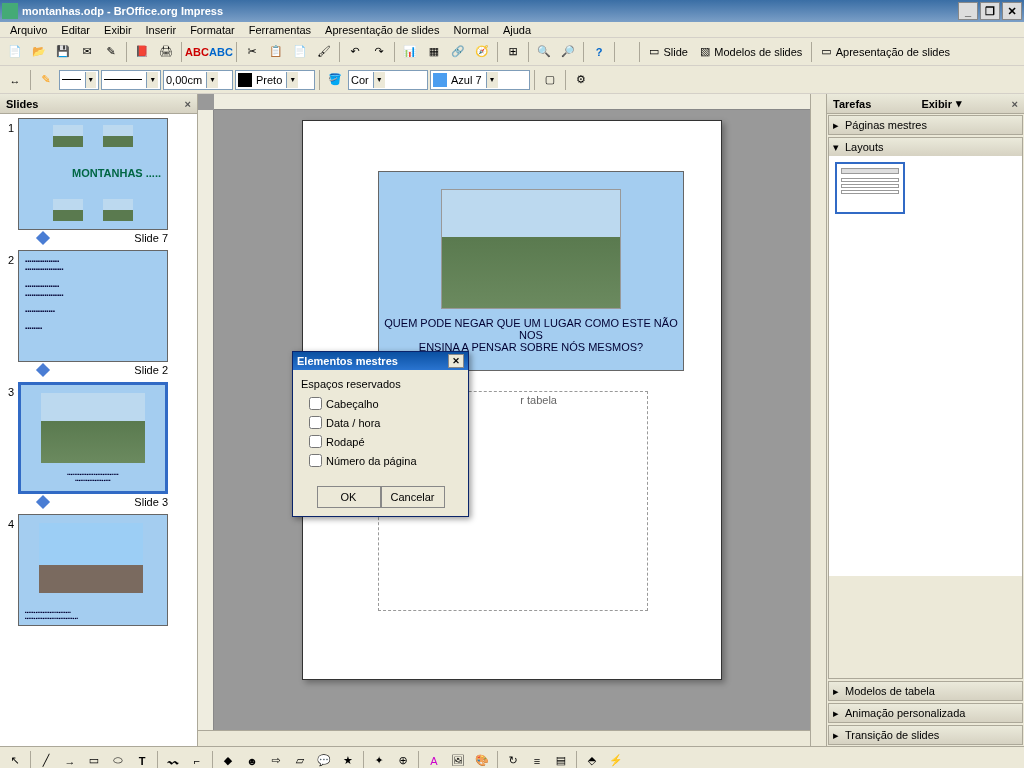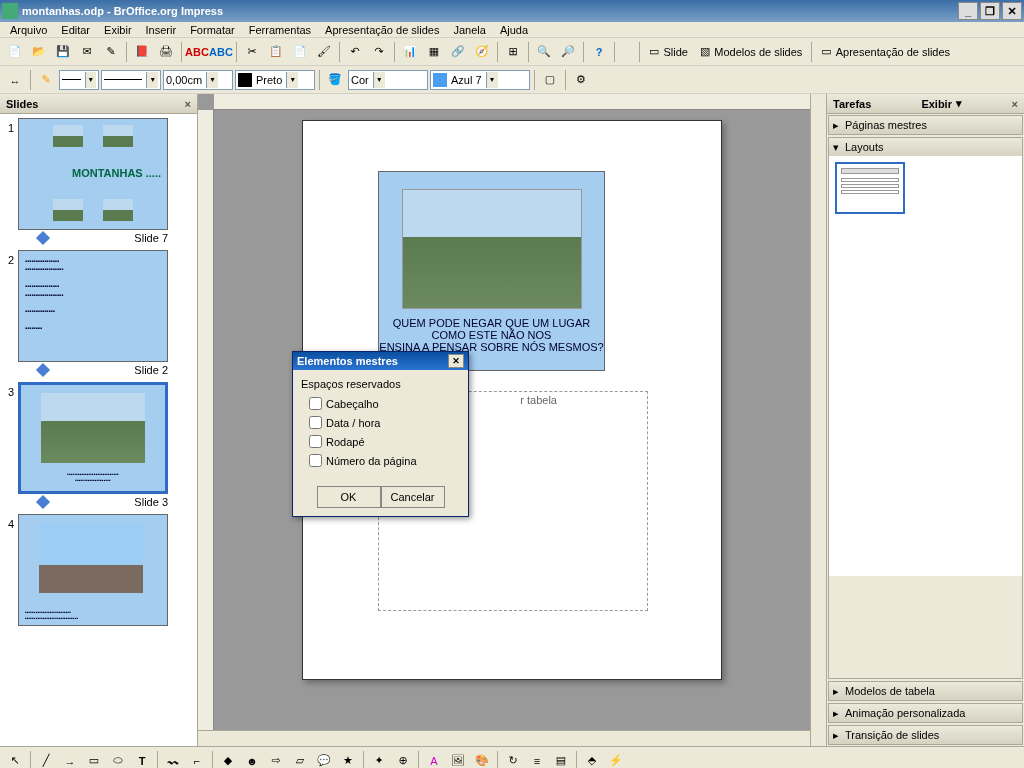--- a/index.html
+++ b/index.html
@@ -38,21 +38,21 @@
 .center { flex: 1; display: flex; flex-direction: column; background: #ece9d8; }
 .view-tabs { height: 22px; display: flex; align-items: flex-end; padding-left: 8px; background: #ece9d8; border-bottom: 1px solid #aca899; }
 .view-tab { padding: 3px 10px; border: 1px solid #aca899; border-bottom: none; background: #ece9d8; margin-right: 2px; cursor: default; border-top-left-radius: 3px; border-top-right-radius: 3px; }
 .view-tab.active { background: #f6f6f0; font-weight: bold; position: relative; top: 1px; }
 
 .edit-area { flex: 1; background: #999; position: relative; overflow: hidden; }
 .ruler-h { position: absolute; top: 0; left: 16px; right: 16px; height: 16px; background: #efede0; border-bottom: 1px solid #888; }
 .ruler-v { position: absolute; top: 16px; left: 0; bottom: 16px; width: 16px; background: #efede0; border-right: 1px solid #888; }
 .canvas-wrap { position: absolute; top: 16px; left: 16px; right: 16px; bottom: 16px; overflow: auto; display: flex; justify-content: center; }
 .notes-page { width: 420px; height: 560px; background: #fff; border: 1px solid #333; box-shadow: 3px 3px 6px rgba(0,0,0,.3); margin: 10px; position: relative; }
-.slide-on-notes { position: absolute; top: 50px; left: 75px; width: 227px; height: 200px; background: #a4cdf0; border: 1px solid #666; display: flex; flex-direction: column; align-items: center; justify-content: center; }
+.slide-on-notes { position: absolute; top: 50px; left: 75px; width: 306px; height: 200px; background: #a4cdf0; border: 1px solid #666; display: flex; flex-direction: column; align-items: center; justify-content: center; }
 .slide-on-notes .img { width: 180px; height: 120px; background: linear-gradient(#bcd9ef 40%, #5a7a4f 40%, #6b8a5f); border: 1px solid #999; }
 .slide-on-notes .txt { font-size: 8px; text-align: center; margin-top: 8px; font-family: serif; color: #003; }
 .notes-box { position: absolute; top: 270px; left: 75px; width: 270px; height: 220px; border: 1px dashed #999; padding: 4px; color: #666; }
 
 .scrollbar-v { position: absolute; top: 0; right: 0; bottom: 0; width: 16px; background: #ece9d8; border-left: 1px solid #aca899; }
 .scrollbar-h { position: absolute; bottom: 0; left: 0; right: 16px; height: 16px; background: #ece9d8; border-top: 1px solid #aca899; }
 
 .tasks-panel { width: 198px; background: #ece9d8; border-left: 1px solid #aca899; display: flex; flex-direction: column; }
 .task-sec { border: 1px solid #aca899; margin: 1px; }
 .task-sec-hdr { height: 18px; background: linear-gradient(#ebeadb, #d6d2c2); display: flex; align-items: center; padding: 0 4px; cursor: default; }
@@ -88,21 +88,21 @@
 </div>
 
 <div class="menubar">
   <span>Arquivo</span>
   <span>Editar</span>
   <span>Exibir</span>
   <span>Inserir</span>
   <span>Formatar</span>
   <span>Ferramentas</span>
   <span>Apresentação de slides</span>
-  <span>Janela</span>
+  <span>Normal</span>
   <span>Ajuda</span>
 </div>
 
 <div class="toolbar">
   <div class="tb-btn">📄</div>
   <div class="tb-btn">📂</div>
   <div class="tb-btn">💾</div>
   <div class="tb-btn">✉</div>
   <div class="tb-btn">✎</div>
   <div class="tb-sep"></div>

